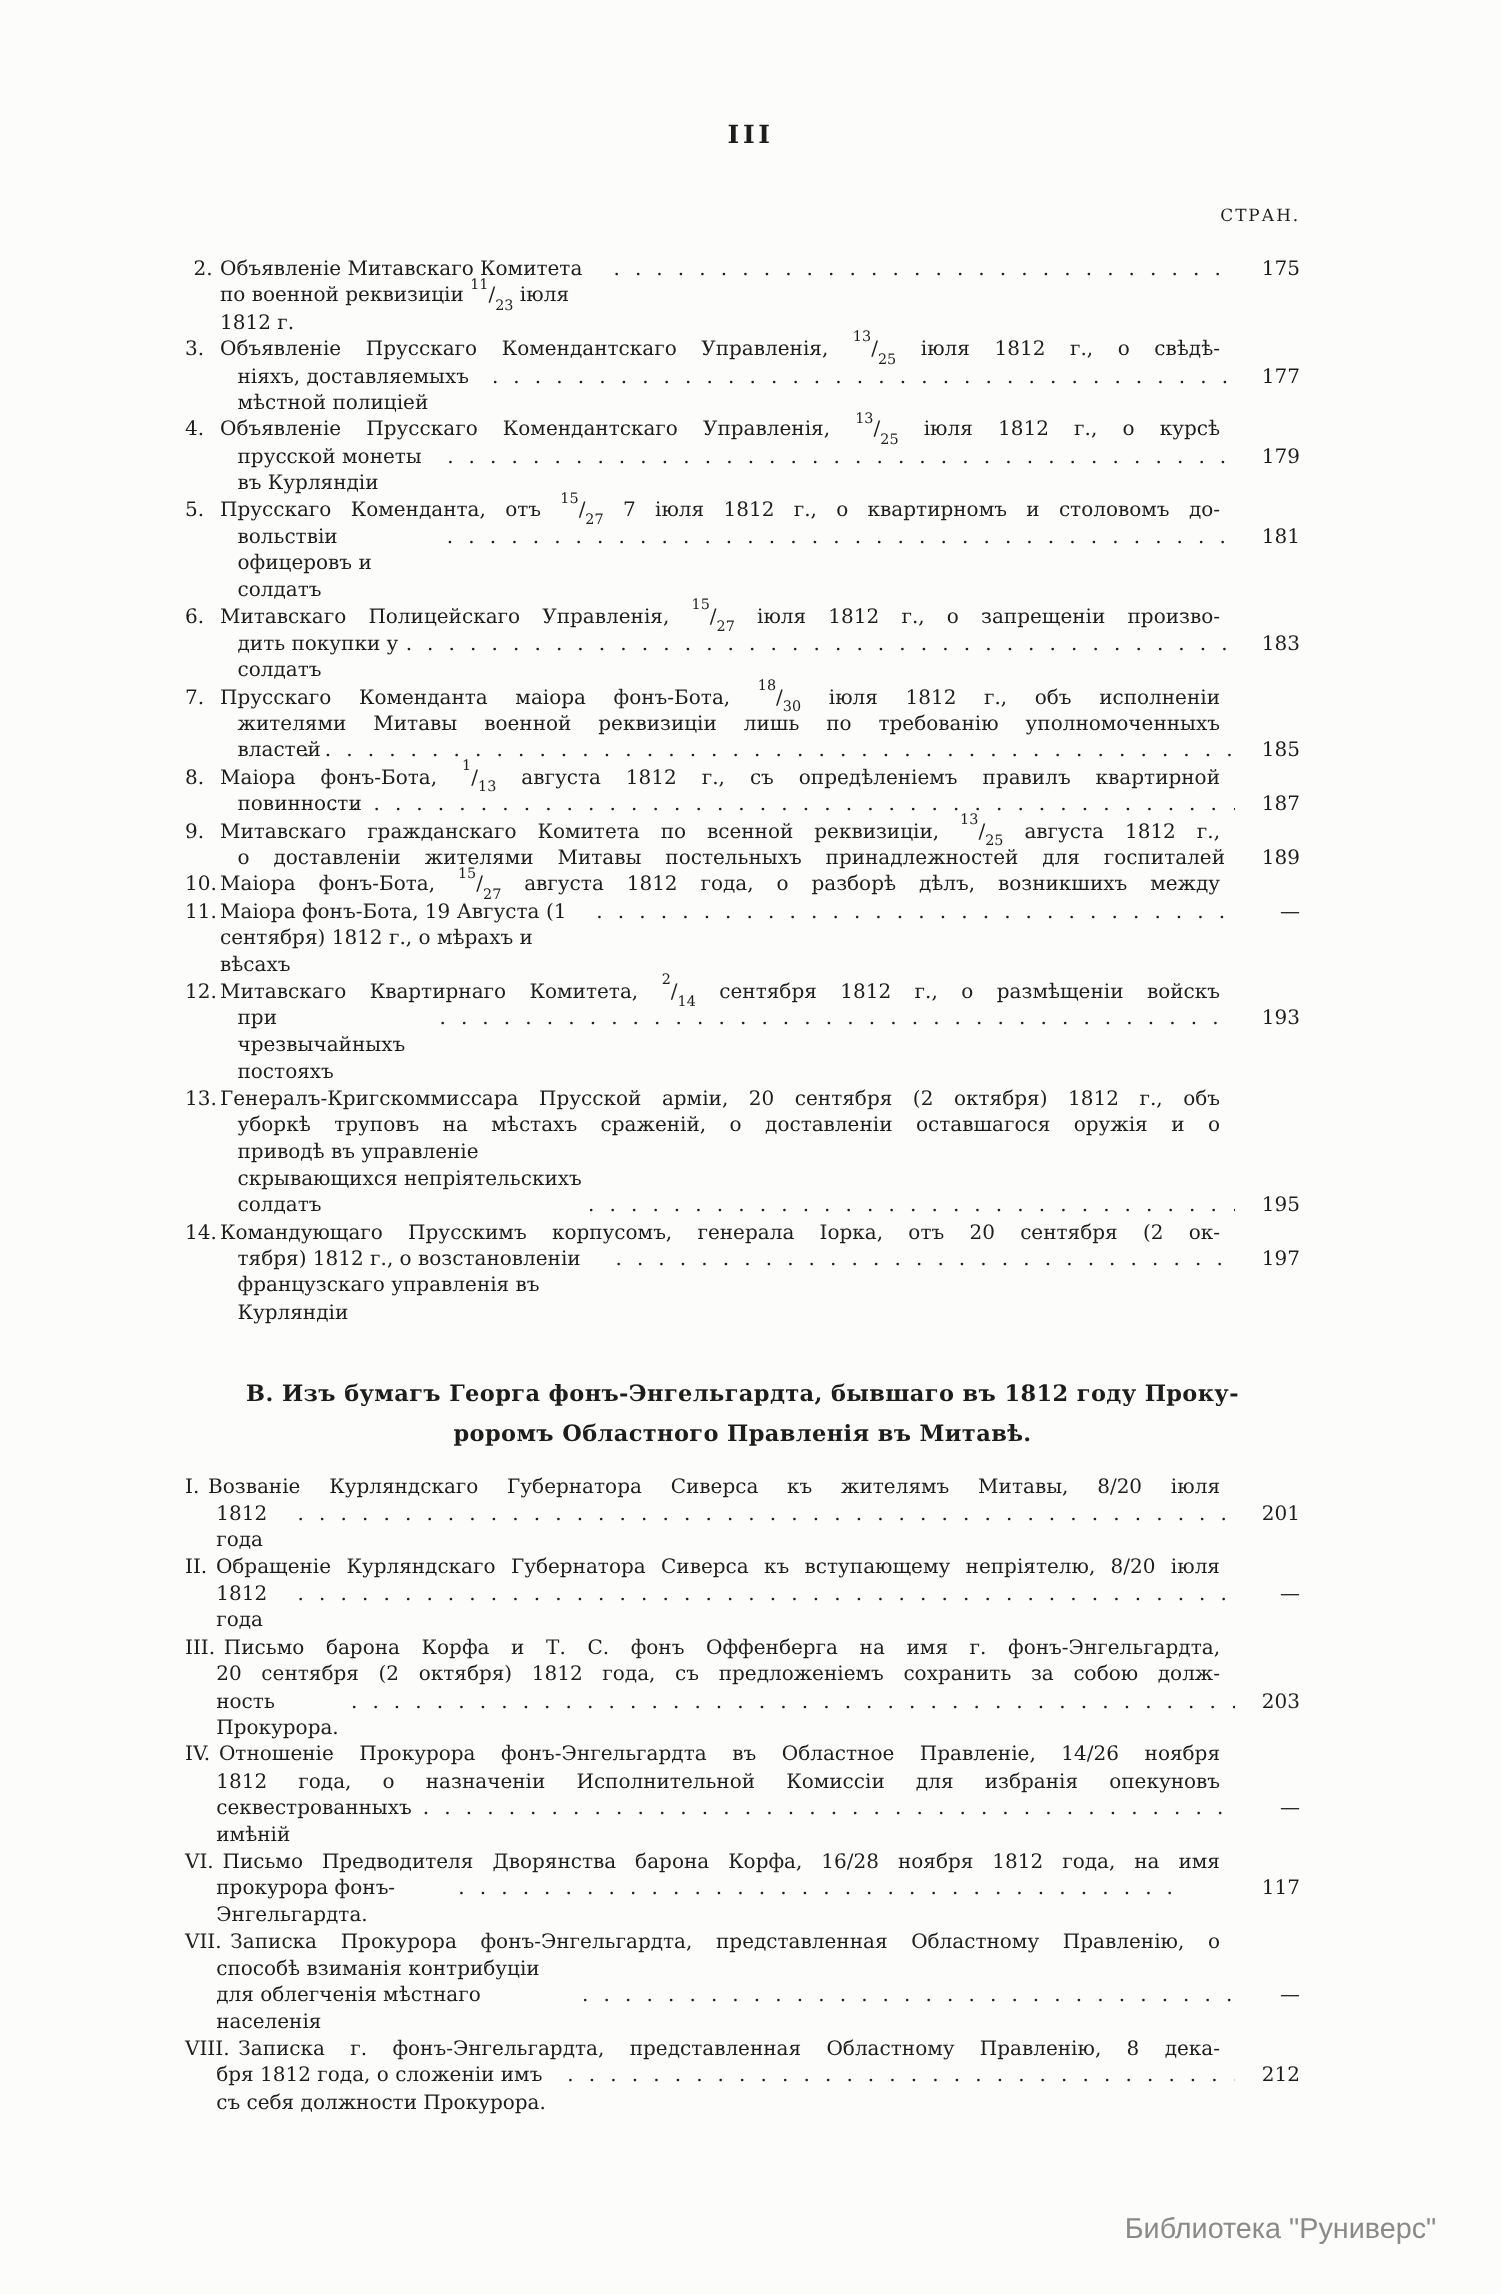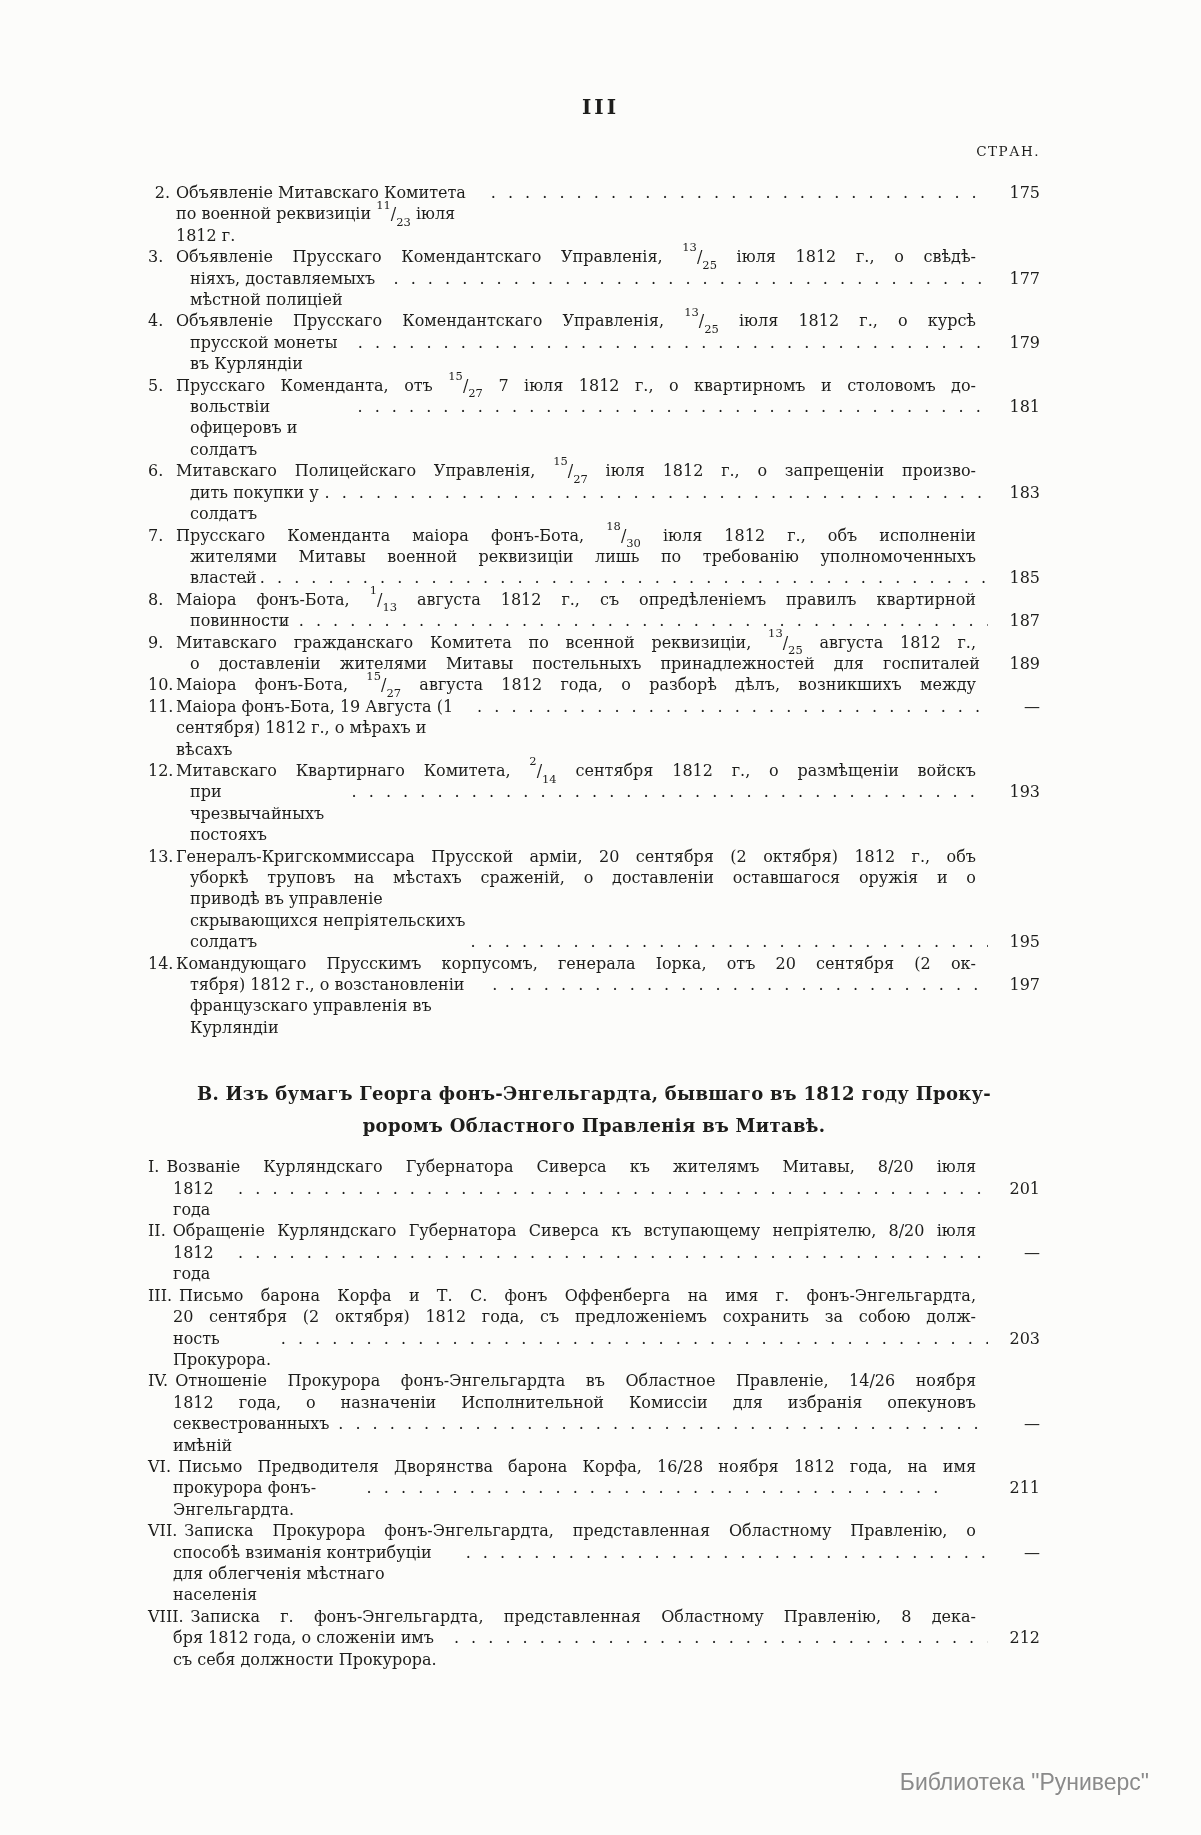--- a/index.html
+++ b/index.html
@@ -21,21 +21,21 @@
     letter-spacing: 3px;
     line-height: 26px;
   }
 
   .content {
     margin-left: 148px;
     width: 892px;
   }
 
   .pagecol-head {
-    margin-top: 22px;
+    margin-top: 44px;
     text-align: right;
     font-size: 13.5px;
     letter-spacing: 1.5px;
     line-height: 18px;
   }
 
   .list { font-size: 16px; }
   .list-a { margin-top: 22px; }
   .list-roman { margin-top: 14px; }
 
@@ -256,26 +256,26 @@
               <span class="txt">секвестрованныхъ имѣній</span>
               <span class="lead"></span>
               <span class="pg">—</span>
             </div>
           </div>
           <div>
             <div class="entry-line jline"><span class="num-r">VI.</span><span>Письмо Предводителя Дворянства барона Корфа, 16/28 ноября 1812 года, на имя</span></div>
             <div class="entry-line lline" style="padding-left: 25px; gap: 39px;">
               <span class="txt">прокурора фонъ-Энгельгардта.</span>
               <span class="lead"></span>
-              <span class="pg">211</span>
+              <span class="pg">117</span>
             </div>
           </div>
           <div>
             <div class="entry-line jline"><span class="num-r">VII.</span><span>Записка Прокурора фонъ-Энгельгардта, представленная Областному Правленію, о</span></div>
-            <div class="entry-line lline" style="padding-left: 25px;">
+            <div class="entry-line lline" style="padding-left: 25px; align-items: center;">
               <span class="txt">способѣ взиманія контрибуціи для облегченія мѣстнаго населенія</span>
               <span class="lead"></span>
               <span class="pg">—</span>
             </div>
           </div>
           <div>
             <div class="entry-line jline"><span class="num-r">VIII.</span><span>Записка г. фонъ-Энгельгардта, представленная Областному Правленію, 8 дека-</span></div>
             <div class="entry-line lline" style="padding-left: 25px;">
               <span class="txt">бря 1812 года, о сложеніи имъ съ себя должности Прокурора.</span>
               <span class="lead"></span>

